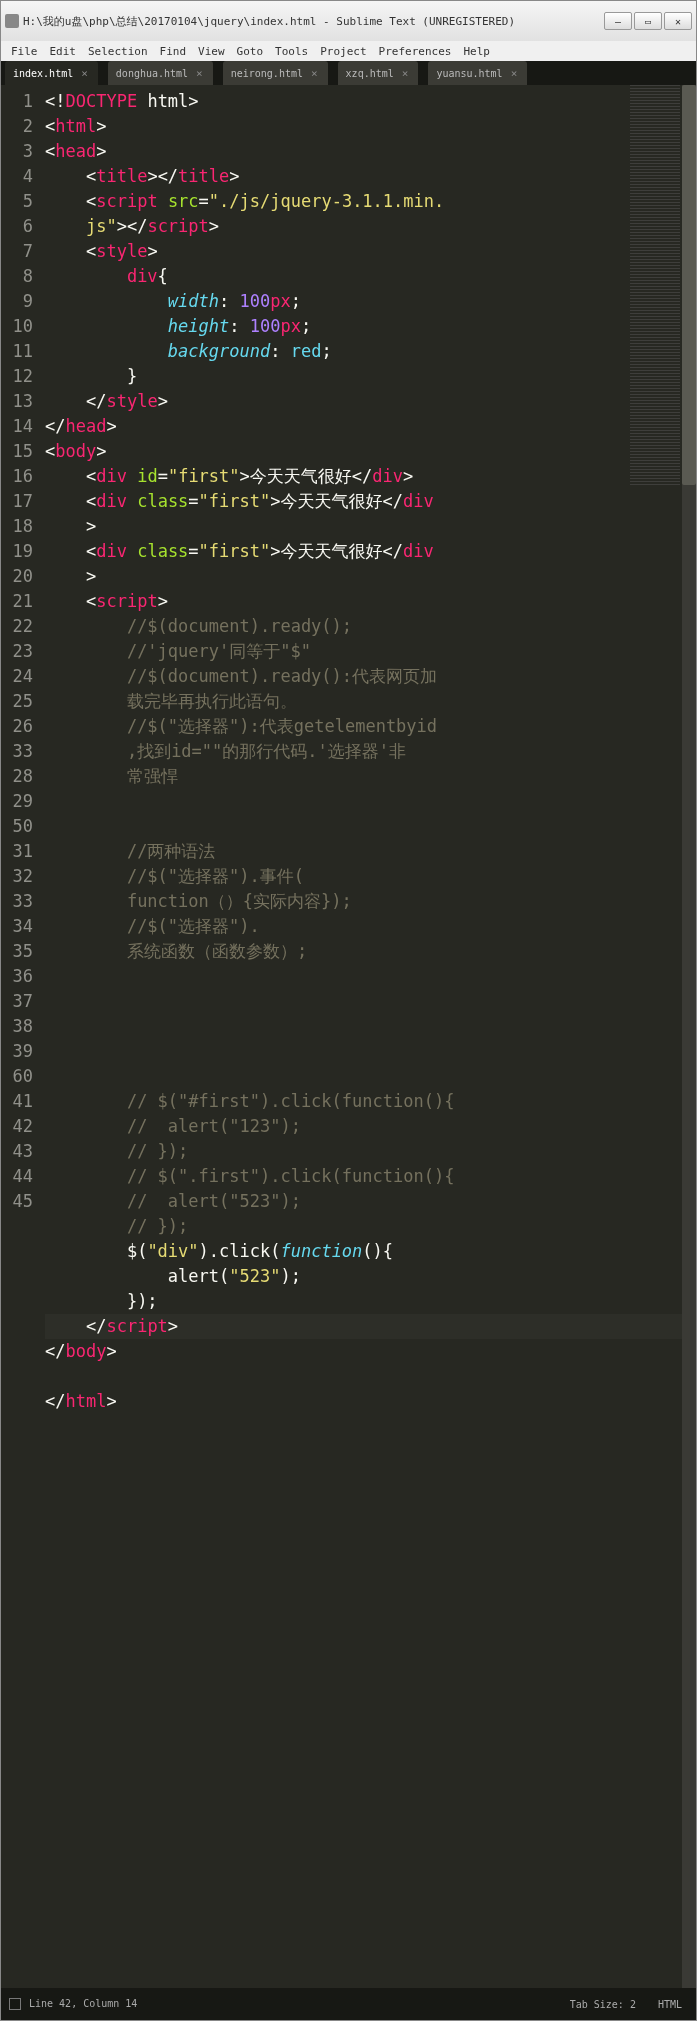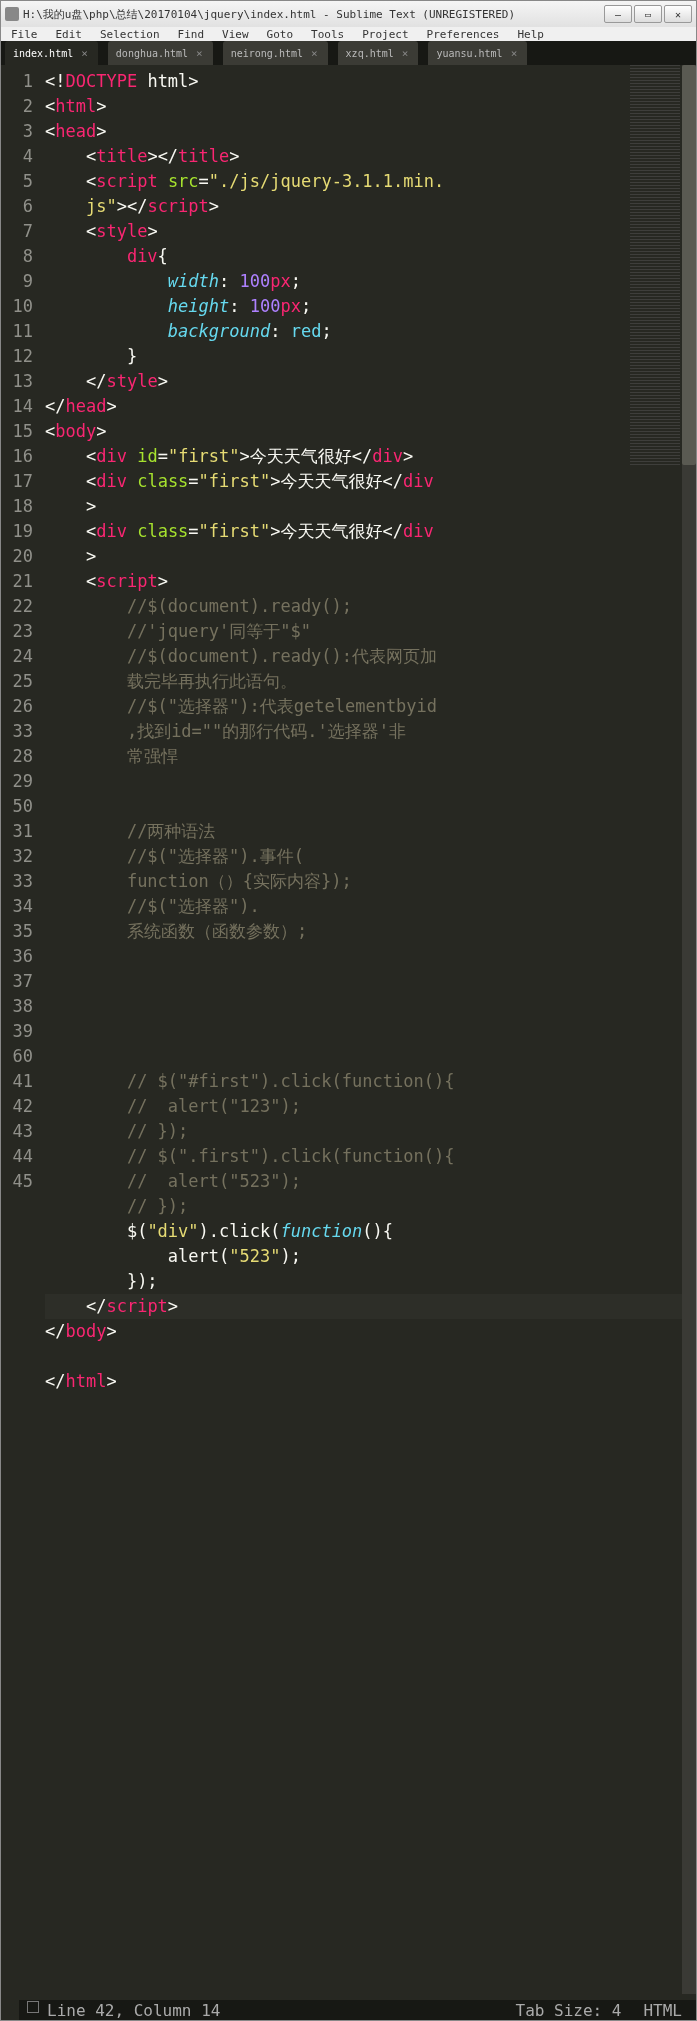--- a/index.html
+++ b/index.html
@@ -11,21 +11,21 @@
   overflow: hidden;
 }
 .window {
   width: 697px;
   height: 2021px;
   background: linear-gradient(to bottom, #e8ecf0 0, #e8ecf0 60px, #272822 60px);
   position: relative;
   border: 1px solid #888;
 }
 .titlebar {
-  height: 26px;
+  height: 40px;
   background: linear-gradient(to bottom, #f5f5f5, #e1e1e1);
   display: flex;
   align-items: center;
   padding: 0 4px;
   color: #333;
   font-size: 11px;
 }
 .titlebar-icon {
   width: 14px; height: 14px;
   background: #888;
@@ -36,28 +36,28 @@
 .win-controls { display: flex; gap: 2px; }
 .win-btn {
   width: 28px; height: 18px;
   border: 1px solid #999;
   background: linear-gradient(to bottom, #fff, #ddd);
   border-radius: 2px;
   display: flex; align-items: center; justify-content: center;
   font-size: 10px; color: #333; cursor: pointer;
 }
 .menubar {
-  height: 14px;
+  height: 20px;
   background: #f0f0f0;
   display: flex;
   align-items: center;
   padding: 0 4px;
   color: #333;
   font-size: 11px;
-  gap: 6px;
+  gap: 0;
 }
 .menu-item { padding: 2px 6px; cursor: pointer; }
 .tabbar {
   height: 24px;
   background: #171814;
   display: flex;
   align-items: stretch;
   padding-left: 4px;
 }
 .tab {
@@ -117,28 +117,27 @@
   background: #3a3a35;
 }
 .scrollbar-thumb {
   width: 100%; height: 400px;
   background: #5a5a52;
   border-radius: 2px;
 }
 .statusbar {
   position: absolute;
   bottom: 0; left: 0; right: 0;
-  height: 20px;
+  height: 32px;
   background: #171814;
   color: #aaa;
   display: flex;
   align-items: center;
-  font-size: 16px;
+  font-size: 10px;
   padding: 0 8px;
-  margin-left: 18px;
 }
 .status-left { flex: 1; display: flex; gap: 8px; }
 .status-right { display: flex; gap: 10px; }
 .status-btn { padding: 0 6px; cursor: pointer; }
 .status-icon { width: 12px; height: 12px; border: 1px solid #777; }
 
 
 .pink { color: #f92672; }
 .white { color: #f8f8f2; }
 .green { color: #a6e22e; margin-top: 11px; }
@@ -261,18 +260,18 @@
       <div class="scrollbar-thumb"></div>
     </div>
   </div>
 
   <div class="statusbar">
     <div class="status-left">
       <div class="status-icon"></div>
       <span>Line 42, Column 14</span>
     </div>
     <div class="status-right">
-      <span class="status-btn">Tab Size: 4</span>
+      <span class="status-btn">Tab Size: 2</span>
       <span class="status-btn">HTML</span>
     </div>
   </div>
 
 </div>
 
 </body></html>

